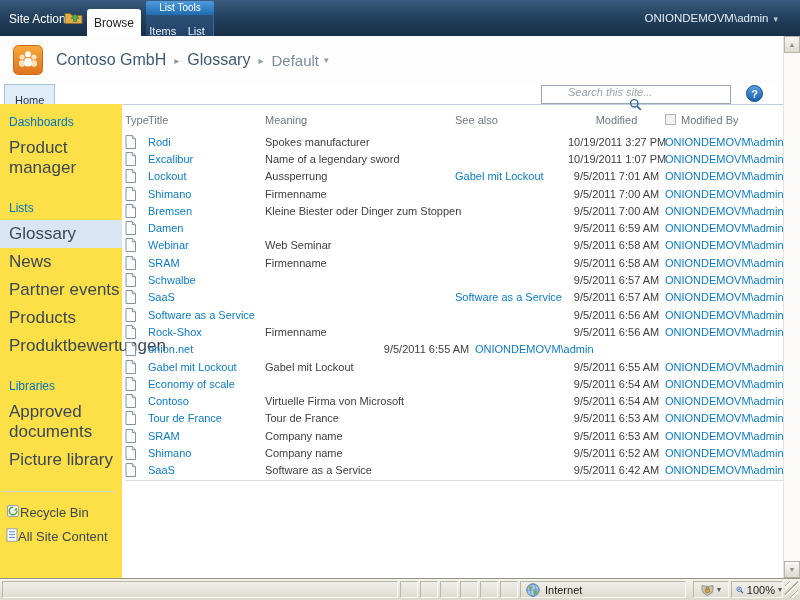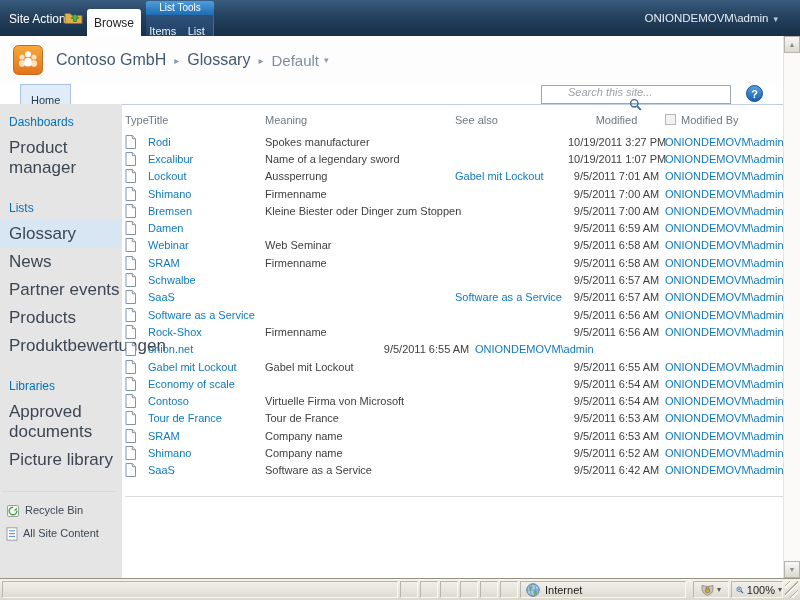--- a/index.html
+++ b/index.html
@@ -31,56 +31,56 @@
   .site-icon{position:absolute;left:13px;top:9px;width:30px;height:30px;}
   .breadcrumb{position:absolute;left:56px;top:15px;font-size:16px;color:#425972;
               display:flex;align-items:center;}
   .crumb-sep{color:#8b99a8;font-size:10px;margin:0 8px;}
   .crumb-view{color:#7e8d9c;font-size:15px;}
   .crumb-caret{color:#8b99a8;font-size:9px;margin-left:5px;}
 
   
   .tab-row{position:absolute;top:84px;left:0;right:17px;height:20px;background:#fff;
            border-bottom:1px solid #bfcddd;}
-  .home-tab{position:absolute;left:20px;top:0;height:31px;padding:15px 10px;background:#e1ecf9;
+  .home-tab{position:absolute;left:4px;top:0;height:31px;padding:15px 10px;background:#e1ecf9;
             border:1px solid #a9c3df;color:#24384e;font-size:11px;display:flex;
             align-items:center;box-sizing:border-box;cursor:pointer;}
   .search-box{position:absolute;right:52px;top:1px;width:188px;height:17px;background:#fff;
               border:1px solid #99a8b4;display:flex;align-items:center;flex-direction:column;}
   .search-box input{border:none;outline:none;flex:1;font-size:11px;padding:0 0 0 6px;
                     font-family:"Liberation Sans",sans-serif;color:#333;background:transparent;}
   .search-box input::placeholder{font-style:italic;color:#98a2ab;}
   .search-glass{margin:0 5px 0 3px;cursor:pointer;display:flex;}
   .help-btn{position:absolute;right:20px;top:1px;cursor:pointer;display:flex;}
 
   
-  .sidebar{position:absolute;top:104px;left:0;width:122px;bottom:22px;background:#e5e5e5;padding-top:9px;}
+  .sidebar{position:absolute;top:104px;left:0;width:122px;bottom:22px;background:#fde047;padding-top:9px;}
   .side-section{margin-bottom:17px;}
   .side-header{color:#0072c6;font-size:12px;padding:2px 0 5px 9px;cursor:pointer;}
   .side-item{color:#3c4754;font-size:17px;padding:4px 0 4px 9px;cursor:pointer;}
   .side-item.selected{background:#d8e6f4;}
   .side-divider{border-top:1px solid #d9d9d9;margin:4px 6px 9px 2px;}
-  .side-footer-item{display:flex;align-items:flex-start;gap:5px;color:#3c4754;font-size:11px;
+  .side-footer-item{display:flex;align-items:center;color:#3c4754;font-size:13px;
                     padding:3px 0 4px 6px;cursor:pointer;}
 
   
   .main{position:absolute;top:104px;left:125px;right:17px;bottom:22px;}
   .list-header{display:flex;align-items:center;height:21px;margin-top:5px;
                color:#6e7780;font-size:11px;}
   .cell{flex:none;white-space:nowrap;}
   .c-type{width:23px;display:flex;align-items:center;}
   .c-title{width:117px;}
   .c-meaning{width:190px;}
   .c-seealso{width:113px;}
   .c-modified{width:97px;text-align:center;}
   .c-modby{flex:1;display:flex;align-items:center;}
   .hdr{cursor:pointer;}
   .hdr-checkbox{display:inline-block;width:9px;height:9px;background:#f2f2f2;
                 border:1px solid #b5b5b5;margin-right:5px;cursor:pointer;}
-  .list-rows{margin-top:3px;border-bottom:1px solid #dcdcdc;padding-bottom:17px;}
+  .list-rows{margin-top:3px;border-bottom:1px solid #dcdcdc;padding-bottom:1px;}
   .trow{display:flex;align-items:center;height:17.3px;font-size:11px;}
   .trow .link{color:#0f7ac0;}
   .trow .plain{color:#404040;}
   .add-new{display:flex;align-items:center;gap:6px;margin-top:13px;cursor:pointer;}
   .add-new .lbl{color:#0f7ac0;font-size:11.5px;}
 
   
   .scrollbar{position:absolute;top:36px;right:0;width:17px;bottom:22px;
      background-color:#fbfaf8;
      background-image:linear-gradient(45deg,#ecease3 25%,transparent 25%,transparent 75%,#ecease3 75%),

